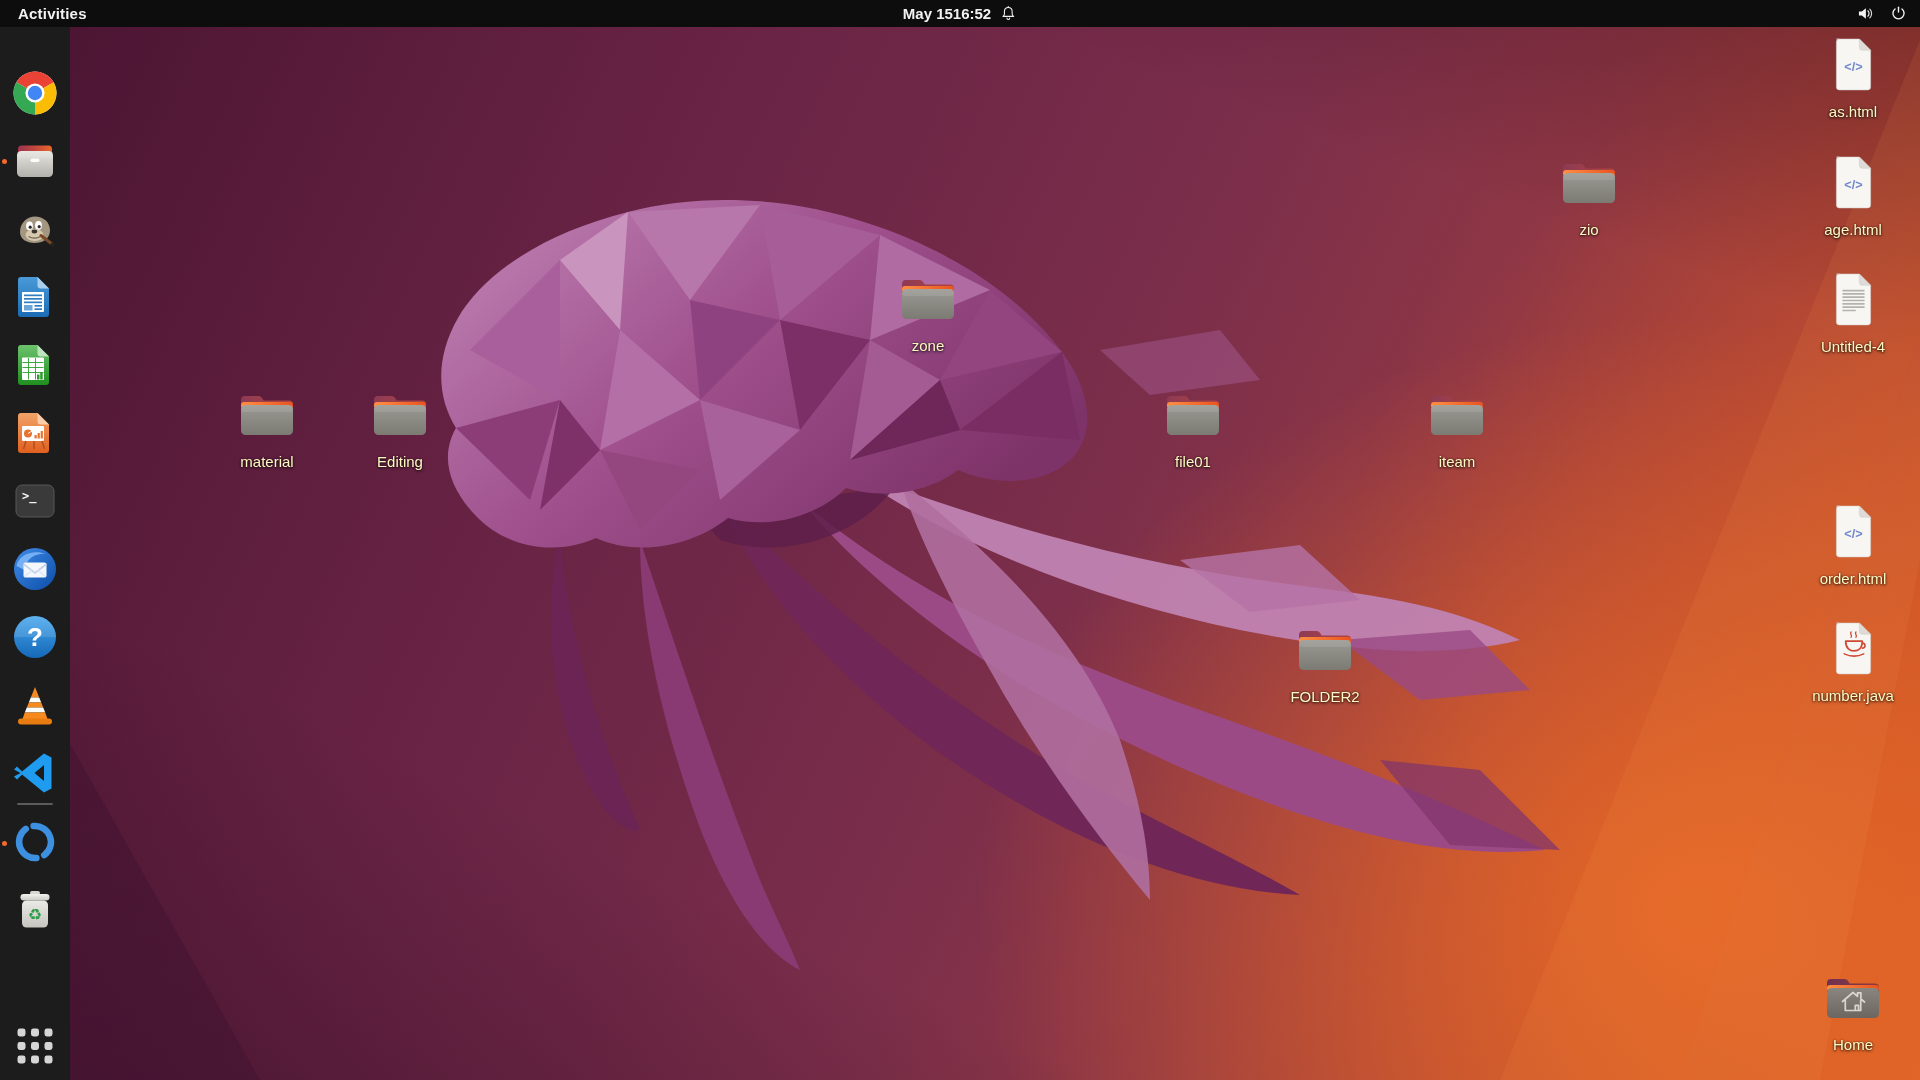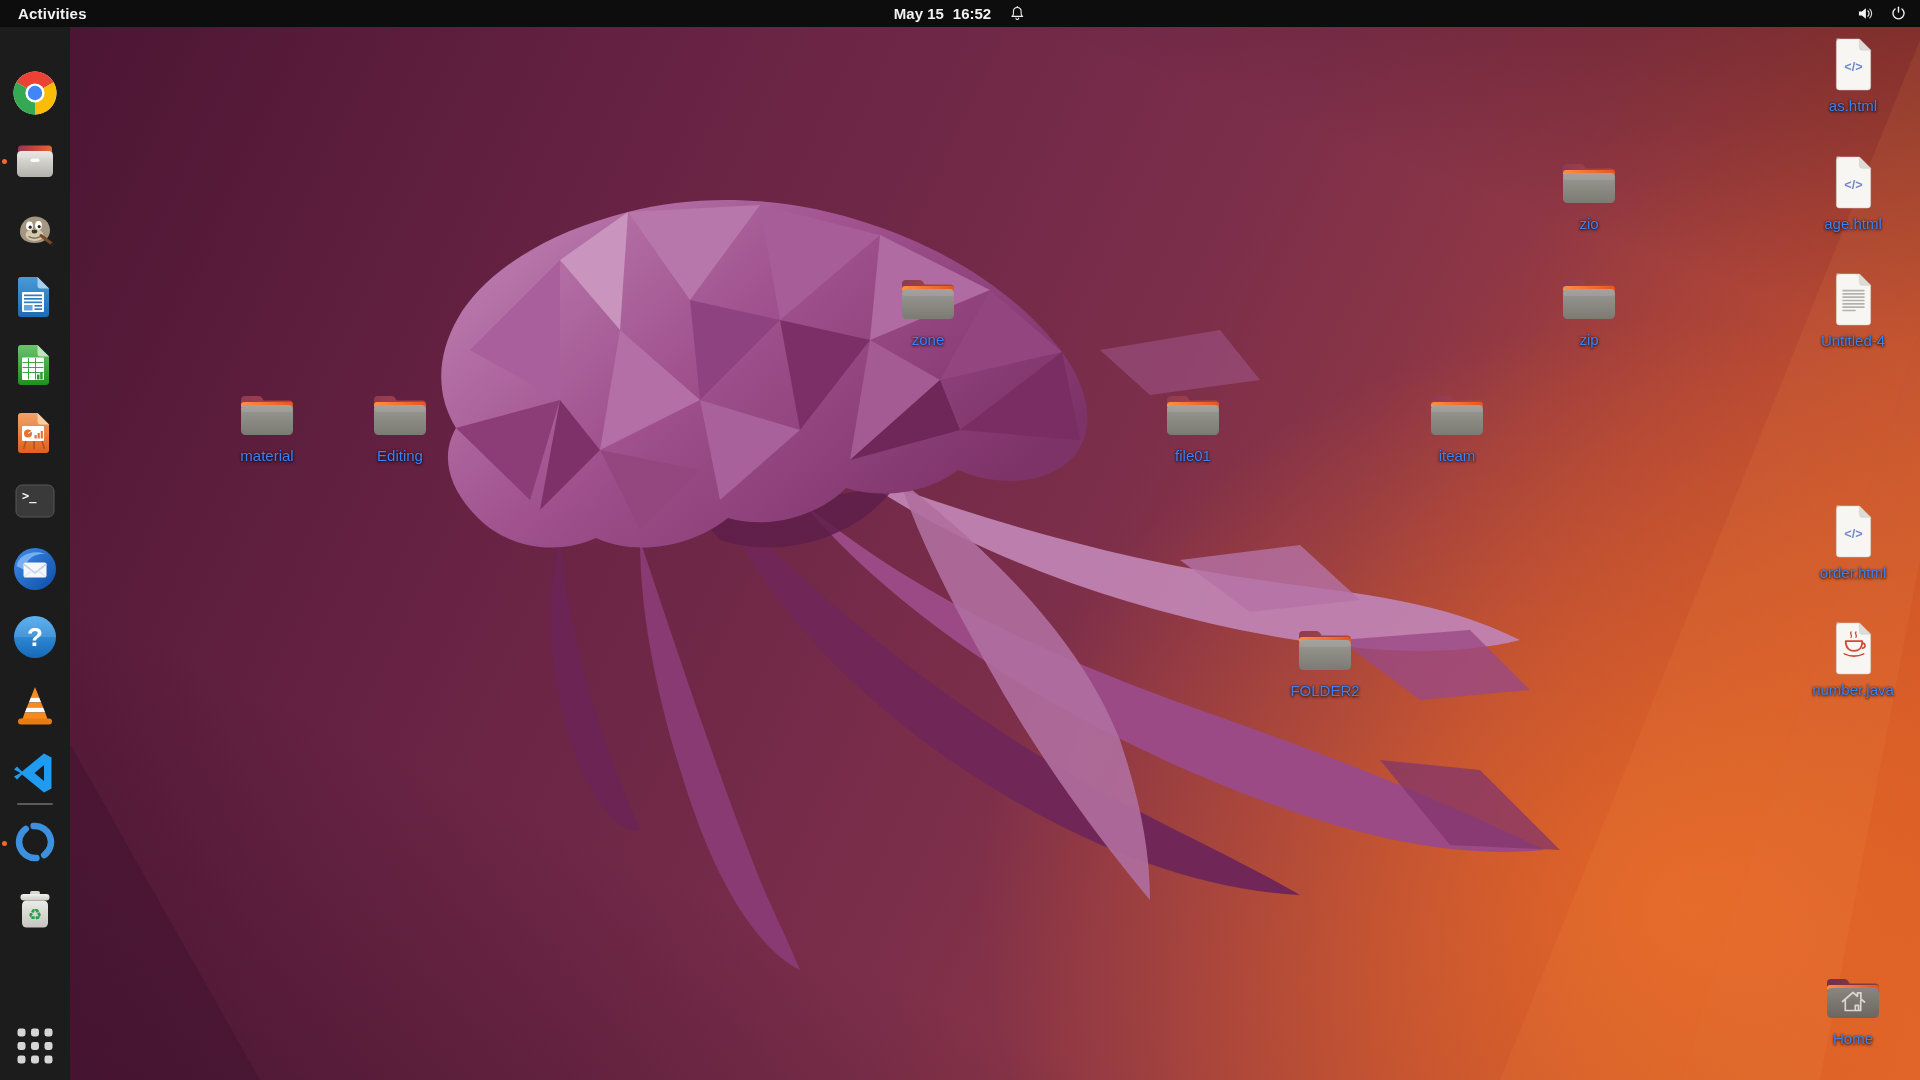--- a/index.html
+++ b/index.html
@@ -11,40 +11,40 @@
       linear-gradient(200deg, rgba(55,10,26,.40) 0%, rgba(55,10,26,0) 20%),
       radial-gradient(1150px 950px at 88% 84%, rgba(233,106,38,.88), rgba(233,106,38,0) 62%),
       radial-gradient(900px 750px at 100% 55%, rgba(200,78,44,.55), rgba(200,78,44,0) 65%),
       linear-gradient(115deg,#481431 0%,#5a1c3b 16%,#682344 30%,#722948 44%,#7d2f4a 56%,#8f3745 68%,#ab4438 79%,#c65326 90%,#d95f2a 100%);}
   .wallpaper svg{position:absolute;inset:0;width:100%;height:100%;}
   
   .top-bar{position:absolute;top:0;left:0;right:0;height:27px;background:#0d0d0d;z-index:10;
     display:flex;align-items:center;color:#f2f2f2;font-size:15px;}
   .activities{margin-left:18px;font-weight:bold;letter-spacing:.2px;cursor:default;}
   .clock-wrap{position:absolute;left:50%;transform:translateX(-50%);display:flex;align-items:center;
-    gap:9px;font-weight:bold;}
+    font-weight:bold;}
   .clock-wrap .bell{margin-left:9px;display:flex;align-items:center;}
   .tray{margin-left:auto;display:flex;align-items:center;gap:16px;margin-right:13px;}
   .tray svg,.bell svg{display:block;}
   
   .dock{position:absolute;left:0;top:27px;bottom:0;width:70px;background:#1c1c1c;z-index:9;}
   .dock-item{position:absolute;left:11px;width:48px;height:48px;border-radius:9px;}
   .dock-item svg{width:48px;height:48px;display:block;}
   .run-dot{position:absolute;left:-9px;top:21.5px;width:5px;height:5px;border-radius:50%;background:#f4692c;}
   .dock-divider{position:absolute;left:17px;width:36px;height:2px;background:rgba(255,255,255,.28);border-radius:1px;}
   .show-apps{position:absolute;left:11px;bottom:10px;width:48px;height:48px;}
   .show-apps svg{width:48px;height:48px;}
   
   .desktop-surface{position:absolute;inset:27px 0 0 70px;z-index:1;}
   .icons-layer{position:absolute;inset:0;z-index:5;}
   .di{position:absolute;width:120px;display:flex;flex-direction:column;align-items:center;border-radius:6px;}
   .di-ic{height:62px;display:flex;align-items:center;justify-content:center;}
   .svg-folder{width:58px;height:48px;display:block;}
   .svg-file{width:43px;height:55px;display:block;}
-  .di-label{margin-top:3px;font-size:15px;color:#3b82f6;text-align:center;line-height:1.12;
+  .di-label{margin-top:9px;font-size:15px;color:#fef9c3;text-align:center;line-height:1.12;
     max-width:116px;word-wrap:break-word;text-shadow:0 1px 3px rgba(0,0,0,.85),0 0 2px rgba(0,0,0,.5);}
   .hidden-defs{position:absolute;width:0;height:0;overflow:hidden;}
 </style>
 </head>
 <body>
 
 <svg class="hidden-defs" aria-hidden="true">
   <defs>
     <linearGradient id="gTab" x1="0" y1="0" x2="1" y2="0">
         <stop offset="0" stop-color="#8e3a54"></stop>
@@ -362,28 +362,20 @@
       <div class="di-label">Untitled-4</div>
     </div>
     <div class="di" style="left: 868px; top: 267px;">
       <div class="di-ic">
         <svg class="svg-folder" viewBox="0 0 58 48">
           <use href="#sym-folder"></use>
         </svg>
       </div>
       <div class="di-label">zone</div>
     </div>
-    <div class="di" style="left: 1529px; top: 267px;">
-      <div class="di-ic">
-        <svg class="svg-folder" viewBox="0 0 58 48">
-          <use href="#sym-folder"></use>
-        </svg>
-      </div>
-      <div class="di-label">zip</div>
-    </div>
     <div class="di" style="left: 207px; top: 383px;">
       <div class="di-ic">
         <svg class="svg-folder" viewBox="0 0 58 48">
           <use href="#sym-folder"></use>
         </svg>
       </div>
       <div class="di-label">material</div>
     </div>
     <div class="di" style="left: 340px; top: 383px;">
       <div class="di-ic">

